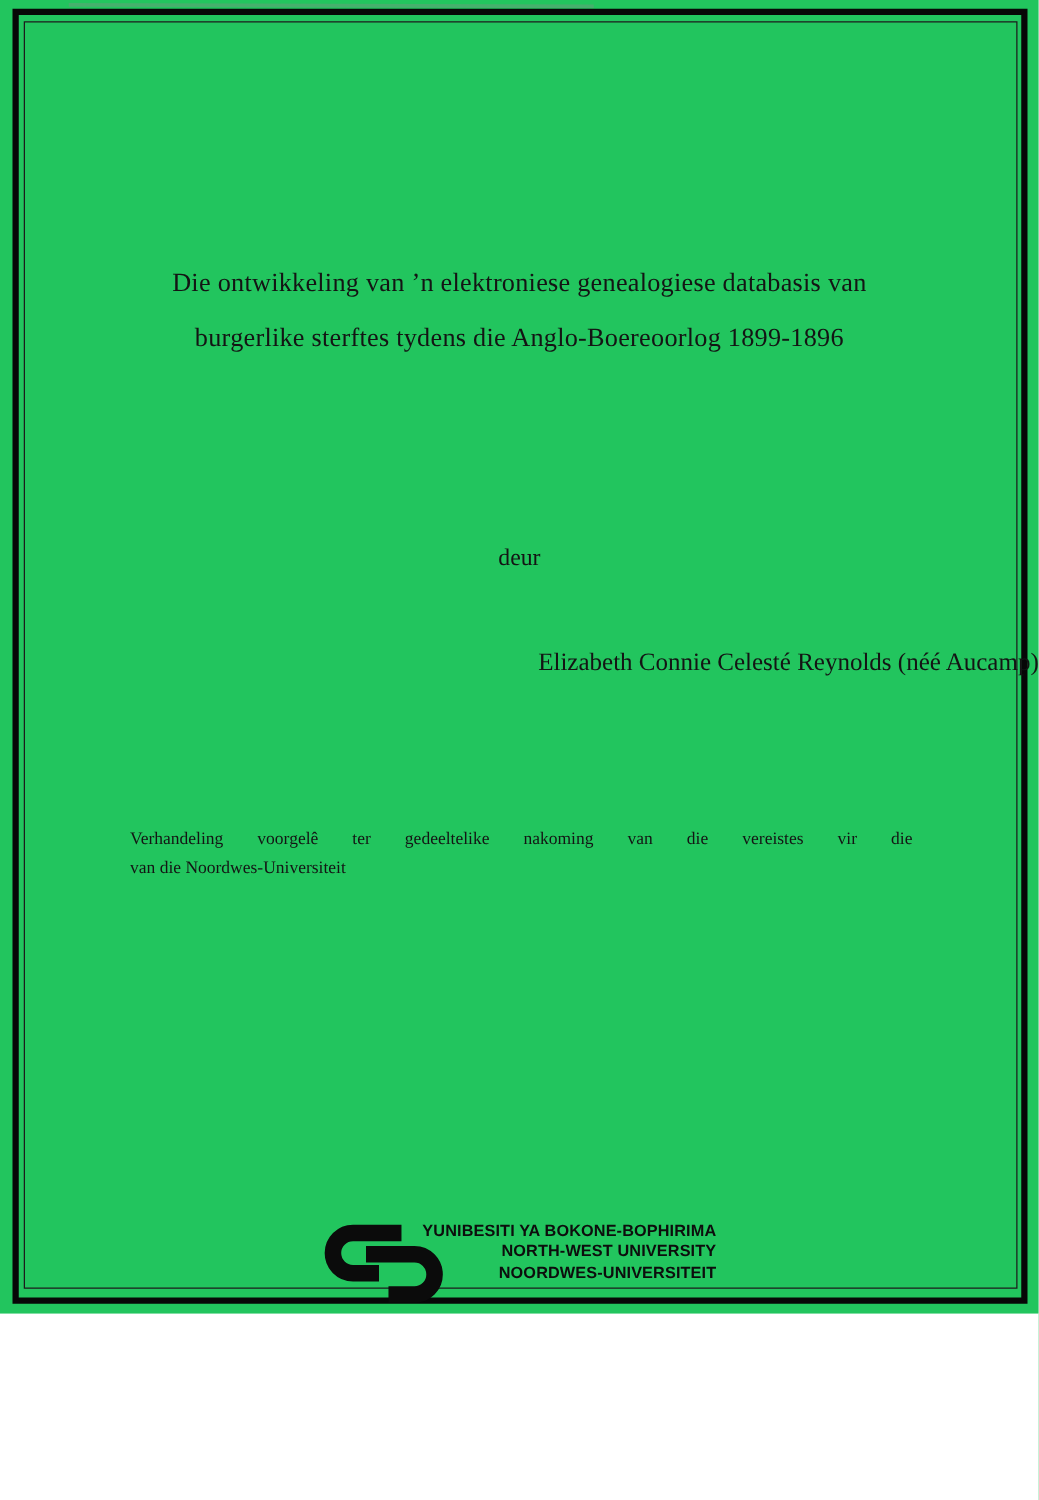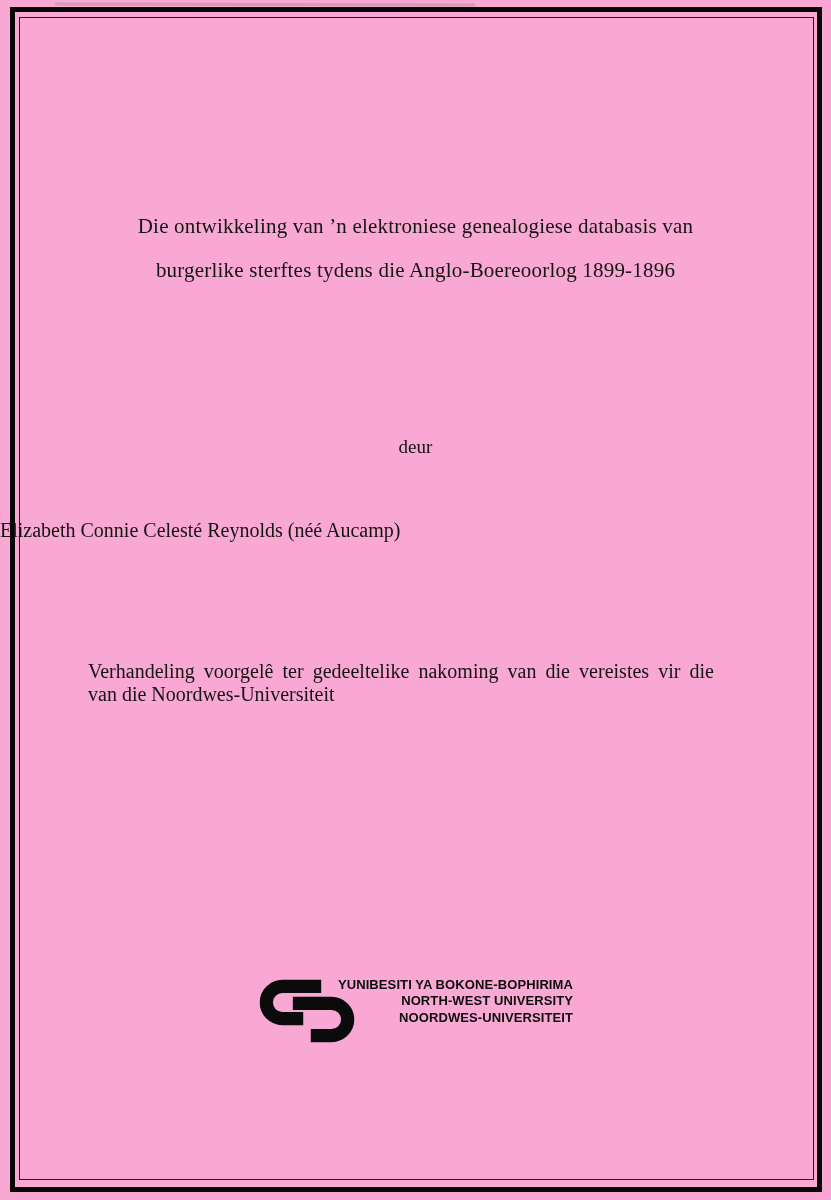--- a/index.html
+++ b/index.html
@@ -3,22 +3,22 @@
 <meta charset="utf-8">
 <style>
   html, body {
     margin: 0;
     padding: 0;
     background: #ffffff;
   }
   .page {
     position: relative;
     width: 831px;
-    height: 1200px;
-    background: #f9a8d4;
+    height: 1051px;
+    background: #22c55e;
     overflow: hidden;
     font-family: "Liberation Serif", "DejaVu Serif", serif;
     color: #141414;
   }
   
   .frame-outer {
     position: absolute;
     left: 10px; top: 7px; right: 9px; bottom: 8px;
     border: 5px solid #070707;
   }
@@ -44,29 +44,29 @@
   .deur-line {
     position: absolute;
     left: 0; right: 0; top: 436px;
     text-align: center;
     font-size: 19px;
     line-height: 22px;
   }
   .author-line {
     position: absolute;
     left: 0; right: 0; top: 518px;
-    text-align: left;
+    text-align: right;
     font-size: 20px;
     line-height: 24px;
   }
   .statement-block {
     position: absolute;
-    left: 88px; top: 660px;
+    left: 104px; top: 660px;
     width: 626px;
-    font-size: 20px;
+    font-size: 14px;
     line-height: 23.4px;
   }
   .statement-justified {
     text-align: justify;
     text-align-last: justify;
   }
   .supervisor-block {
     position: absolute;
     left: 104px; top: 884px;
     font-size: 20px;

